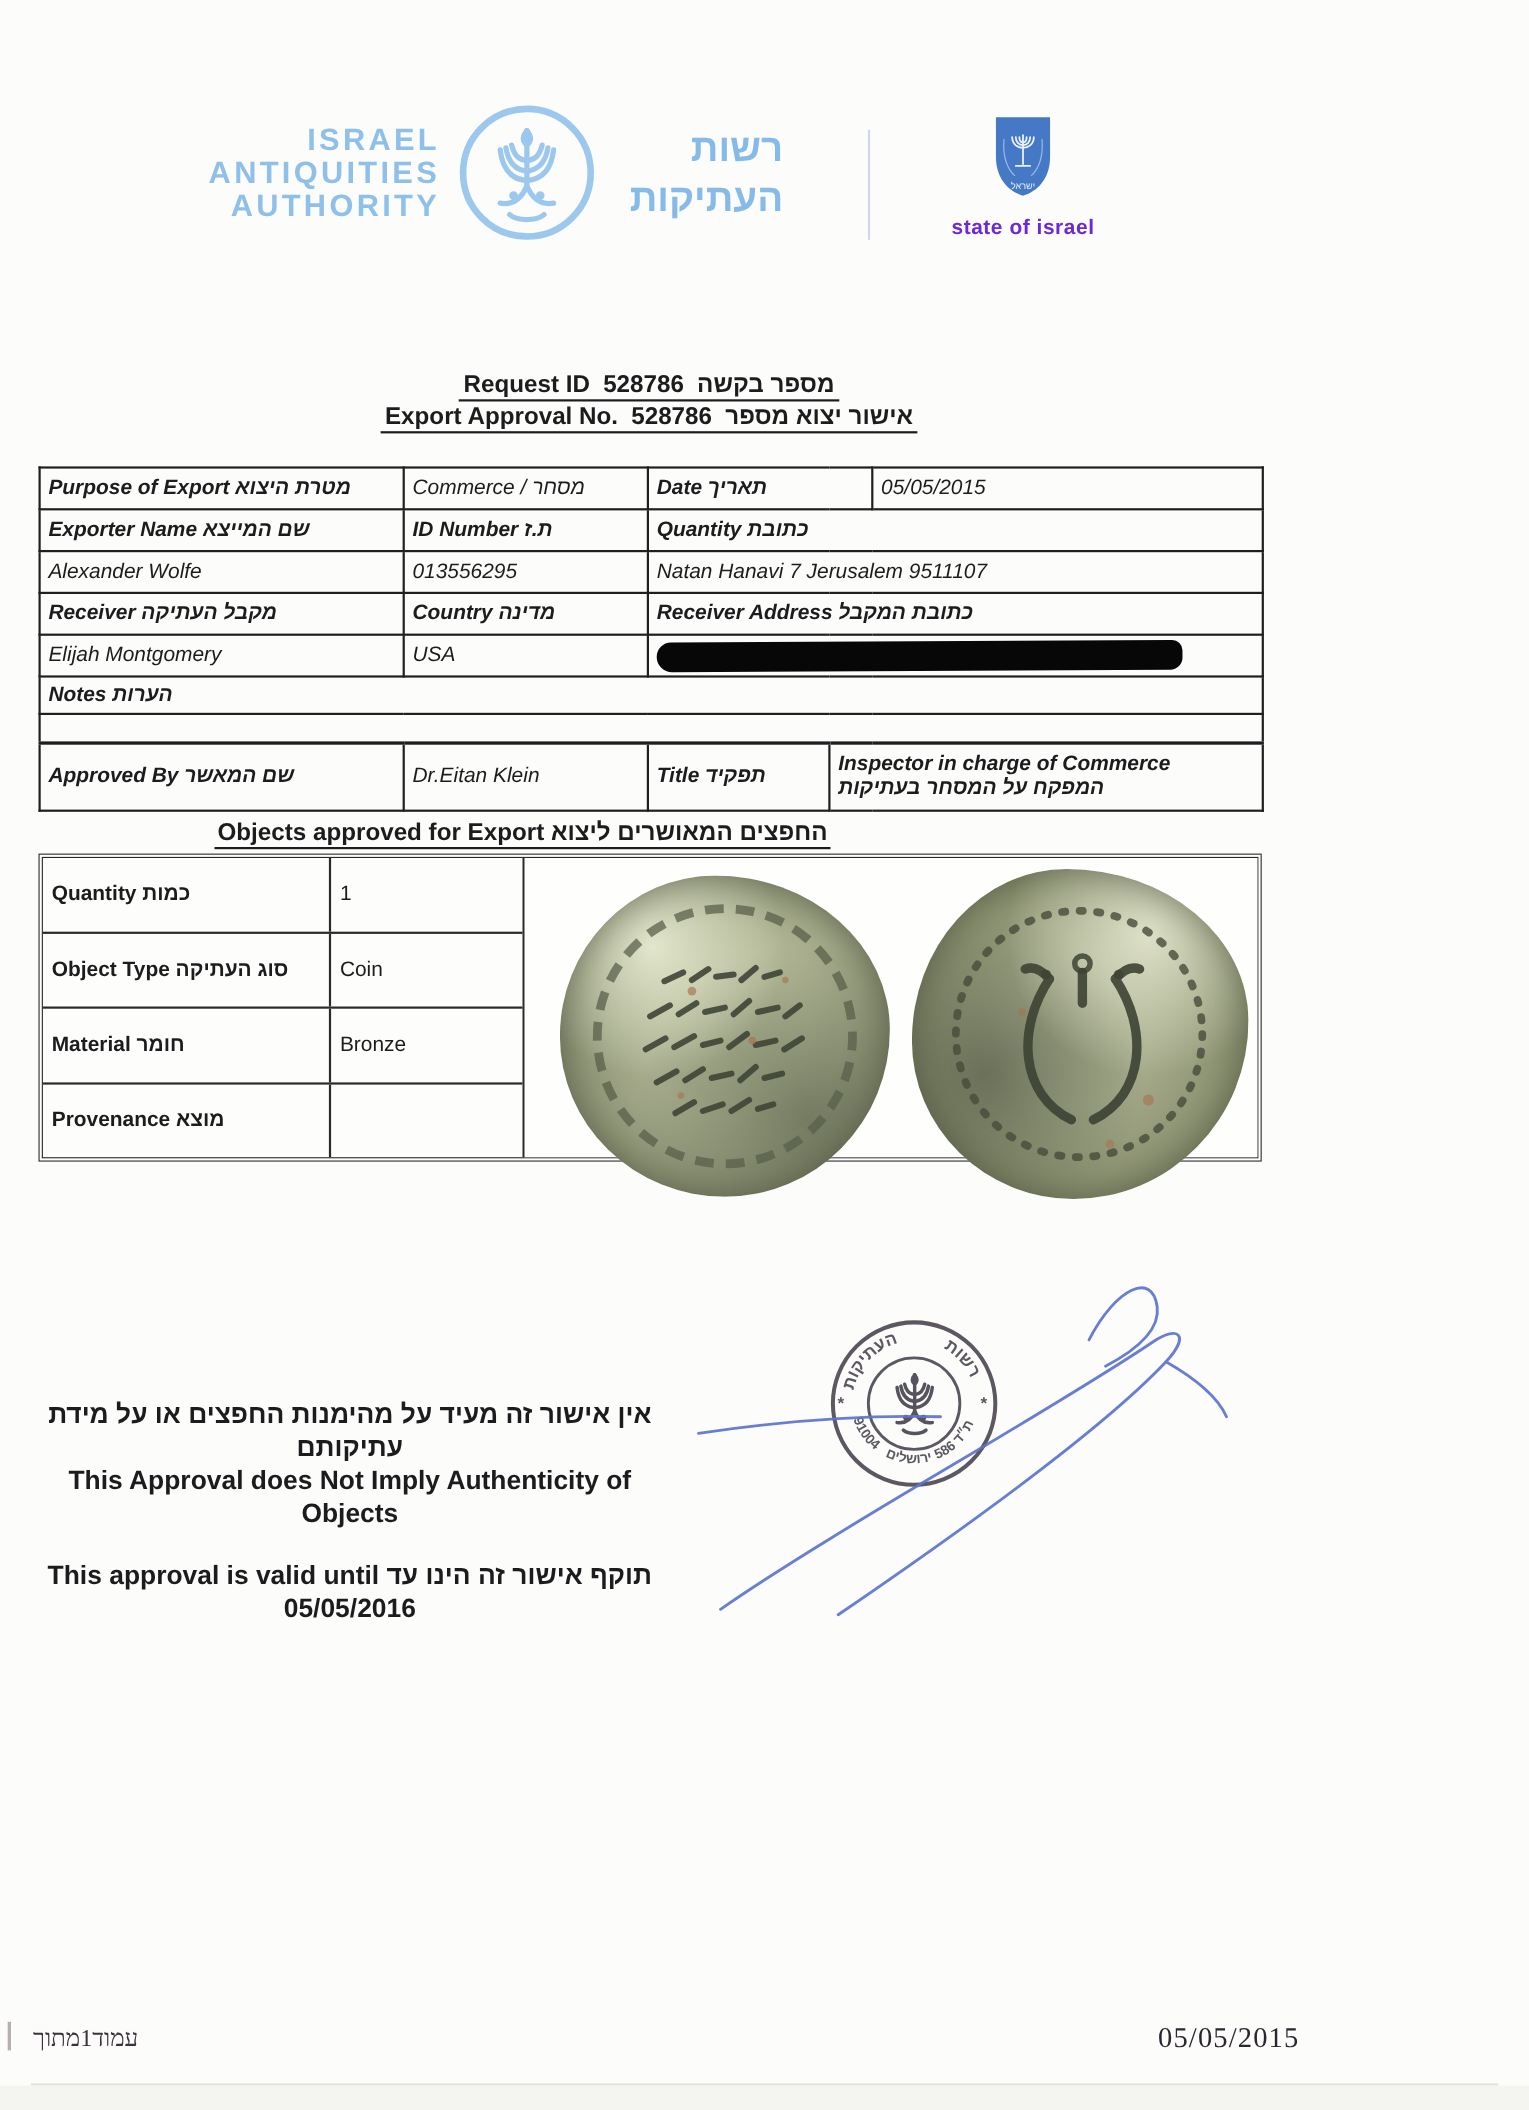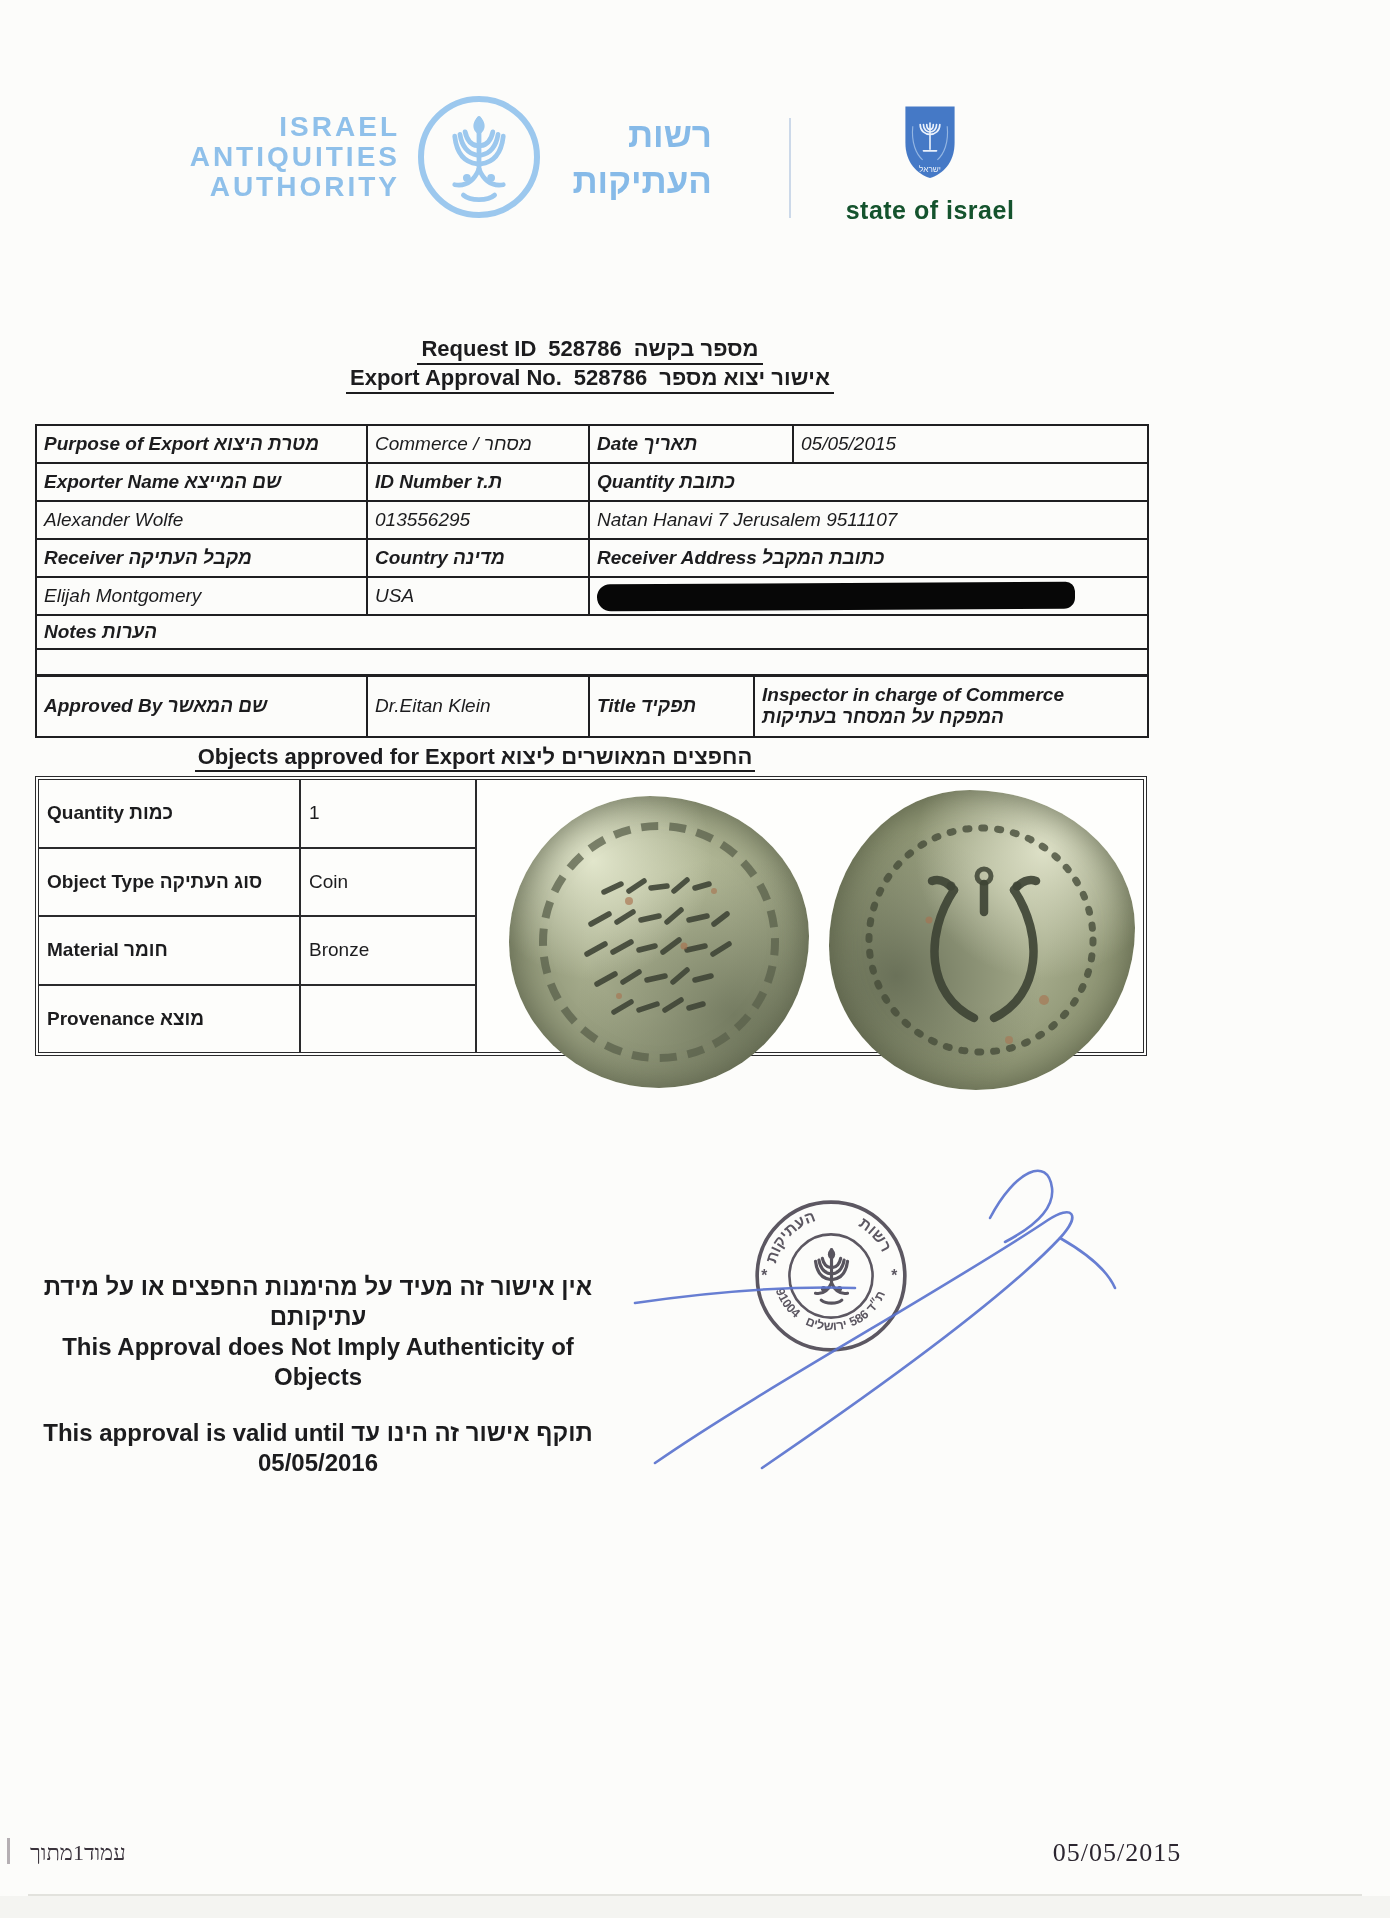--- a/index.html
+++ b/index.html
@@ -24,21 +24,21 @@
     position:absolute;left:552px;top:112px;width:160px;text-align:right;
     direction:rtl;font-weight:bold;font-size:35px;line-height:46px;color:#86bae8;
   }
   .hdr-divider{
     position:absolute;left:789px;top:118px;width:2px;height:100px;background:#ccd9e9;
   }
   .hdr-emblem{
     position:absolute;left:845px;top:100px;width:170px;text-align:center;
   }
   .hdr-emblem-label{
-    margin-top:10px;font-weight:bold;font-size:25px;color:#14532d;letter-spacing:.5px;
+    margin-top:10px;font-weight:bold;font-size:19px;color:#6d28d9;letter-spacing:.5px;
   }
   
   .title-wrap{position:absolute;left:200px;top:336px;width:780px;text-align:center;}
   .title-line{display:inline-block;border-bottom:2px solid #1c1c1e;
     font-weight:bold;font-size:22px;padding:0 4px 1px 4px;white-space:nowrap;}
   .title-line .num{margin:0 12px;}
   
   .main-table-wrap{position:absolute;left:35px;top:424px;width:1112px;}
   table.form{border-collapse:collapse;table-layout:fixed;width:1112px;font-style:italic;}
   table.form td{

